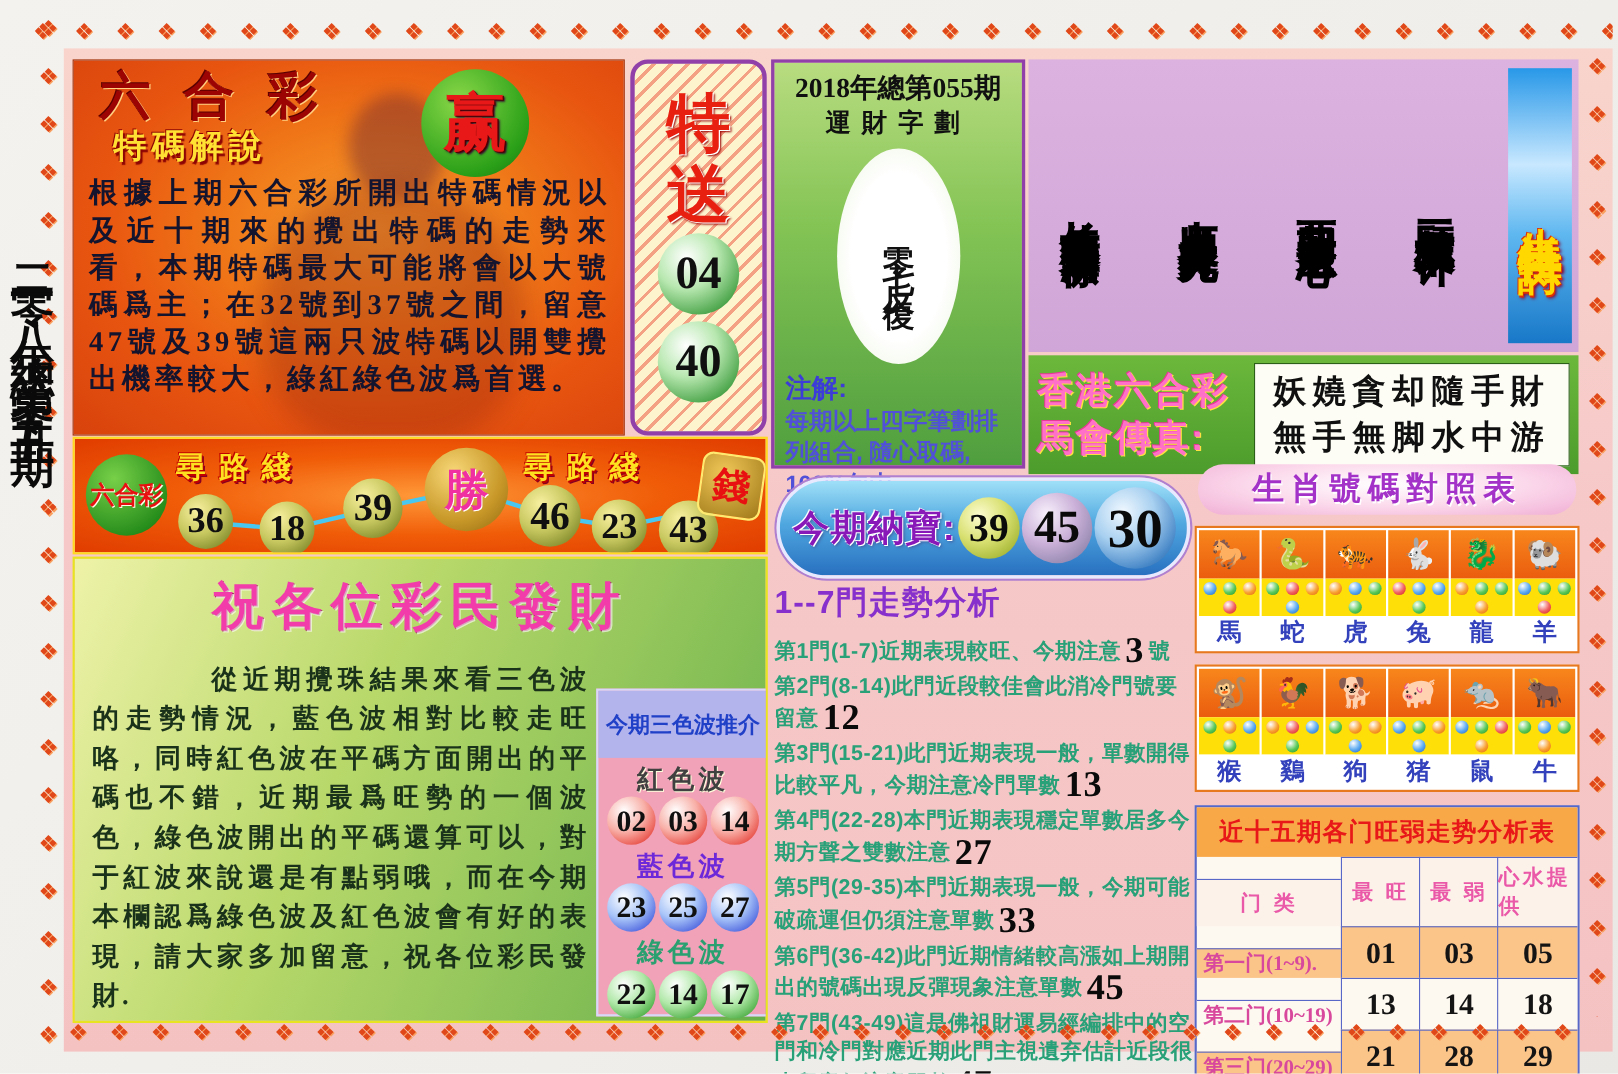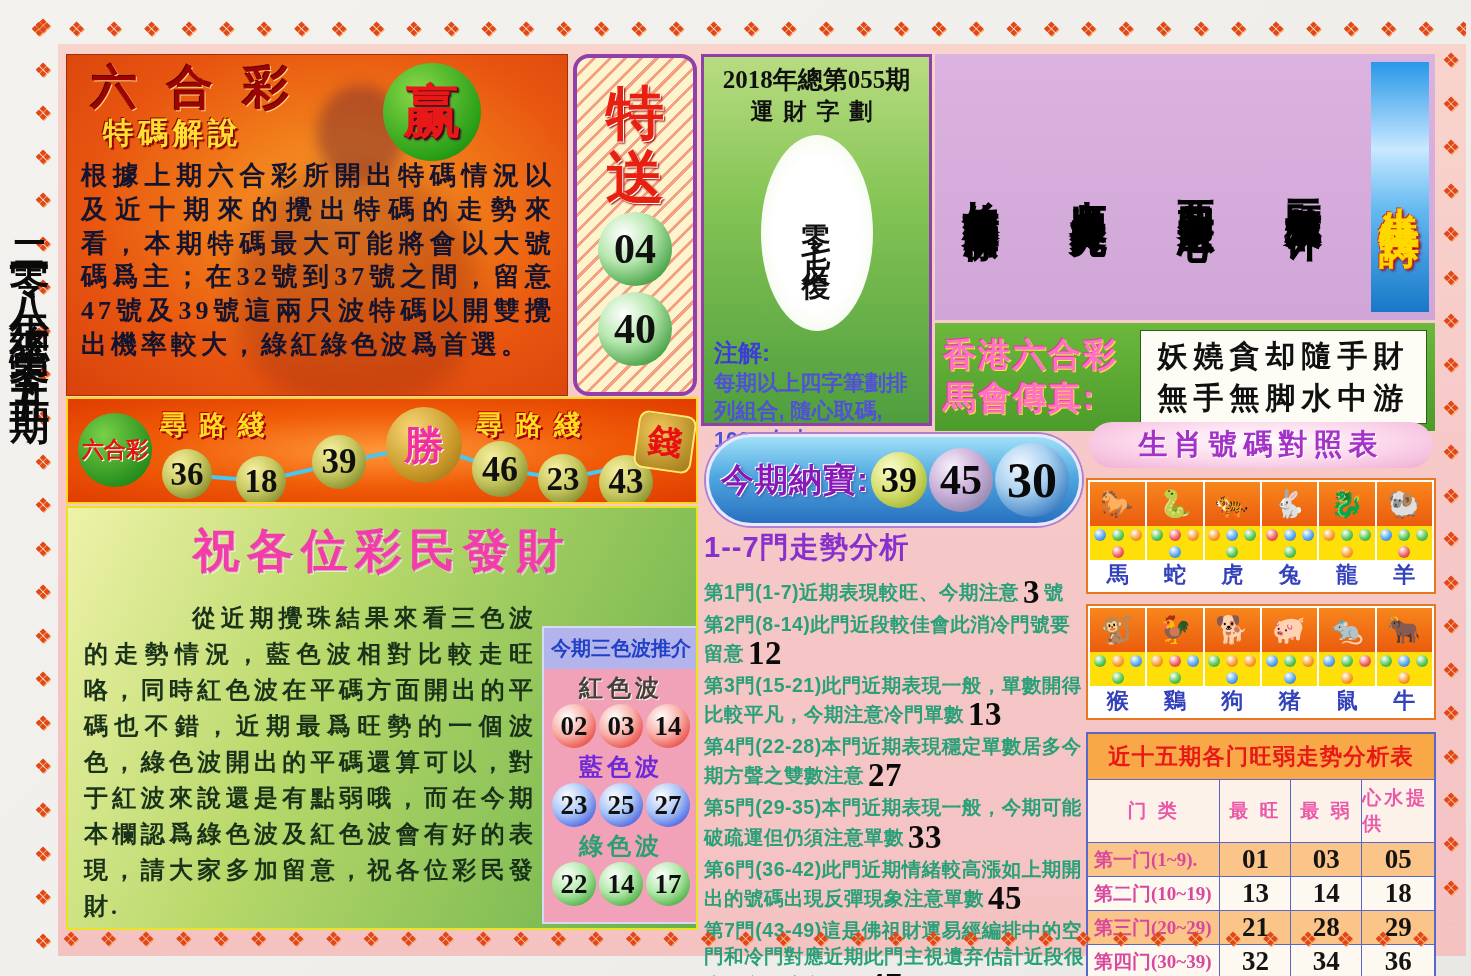--- a/index.html
+++ b/index.html
@@ -100,21 +100,21 @@
   #chuanmi{left:66px;top:506px;width:632px;height:424px;border:2px solid #e8e420;
      background:linear-gradient(115deg,#eef2a8 0%,#b8d86a 40%,#66b04a 100%);overflow:hidden;}
   .cm-title{text-align:center;margin-top:12px;font-size:46px;font-weight:900;color:#f23caa;letter-spacing:8px;
      text-shadow:2px 2px 0 rgba(255,255,255,.6),1px 1px 0 #a02060;}
   .cm-body{position:absolute;left:16px;top:92px;width:452px;font-family:"Liberation Serif",serif;
      font-size:24px;font-weight:bold;color:#1a321a;letter-spacing:3px;line-height:1.5;text-align:justify;
      text-indent:4.5em;}
   
   #sanbo{position:absolute;left:474px;top:118px;width:158px;height:298px;background:#f2a2b8;
      border:2px solid #d8d8f8;box-sizing:border-box;}
-  .sb-head{background:#b4b4ec;color:#2040c8;font-weight:900;font-size:20px;text-align:center;padding:7px 0;}
+  .sb-head{background:#b4b4ec;color:#2040c8;font-weight:900;font-size:20px;text-align:center;padding:17px 0;}
   .sb-label{text-align:center;font-size:24px;font-weight:900;letter-spacing:4px;margin-top:3px;}
   .sb-red{color:#404040;text-shadow:1px 1px 0 #ffd;}
   .sb-blue{color:#6d28d9;}
   .sb-green{color:#2aa070;}
   .sb-balls{display:flex;justify-content:center;gap:3px;}
   .sb-ball{width:44px;height:44px;border-radius:50%;display:flex;align-items:center;justify-content:center;
      font-family:"Liberation Serif",serif;font-size:27px;font-weight:bold;color:#101010;}
   .ball-red{background:radial-gradient(circle at 35% 30%,#fff,#f8b0a8 45%,#e85048 80%,#c03028);}
   .ball-blue{background:radial-gradient(circle at 35% 30%,#fff,#a8c4f8 45%,#5068e0 80%,#3048b8);}
   .ball-green{background:radial-gradient(circle at 35% 30%,#fff,#b0e8a8 45%,#50b048 80%,#309028);}
@@ -160,21 +160,21 @@
   .mb-o{background:radial-gradient(circle at 35% 30%,#fff,#f8a030 55%,#e06010);}
   .mb-r{background:radial-gradient(circle at 35% 30%,#fff,#f06060 55%,#d02020);}
   .z-name{height:30px;background:#fff;display:flex;align-items:center;justify-content:center;
      font-family:"Liberation Serif",serif;font-size:22px;font-weight:bold;color:#3342bc;}
   
   #wangwei{left:1086px;top:732px;width:350px;border:2px solid #5868c8;background:#fdf8f0;}
   .ww-title{background:#f9a848;color:#e81818;font-weight:900;font-size:22.5px;text-align:center;
      padding:7px 0;letter-spacing:1px;}
   .ww-grid{display:grid;grid-template-columns:38% 20.5% 20.5% 21%;}
   .ww-grid>div{border-top:1px solid #5868c8;border-left:1px solid #5868c8;box-sizing:border-box;}
-  .ww-grid>div:nth-child(4n+1){border-left:none;}
+  .ww-grid>div:nth-child(4n+1){border-left:none;margin-top:20px;}
   .ww-h{color:#ea58a8;font-weight:900;font-size:19px;display:flex;align-items:center;justify-content:center;
      padding:5px 0;background:#fdf2ea;letter-spacing:3px;}
   .ww-door{color:#d8489c;font-family:"Liberation Serif",serif;font-weight:bold;font-size:19px;display:flex;
      align-items:center;padding-left:6px;}
   .ww-num{font-family:"Liberation Serif",serif;font-size:27px;font-weight:bold;color:#141414;display:flex;
      align-items:center;justify-content:center;padding:1px 0;}
   .row-o{background:#fbc489;}
   .row-w{background:#fdf8f0;}
 </style>
 </head>

